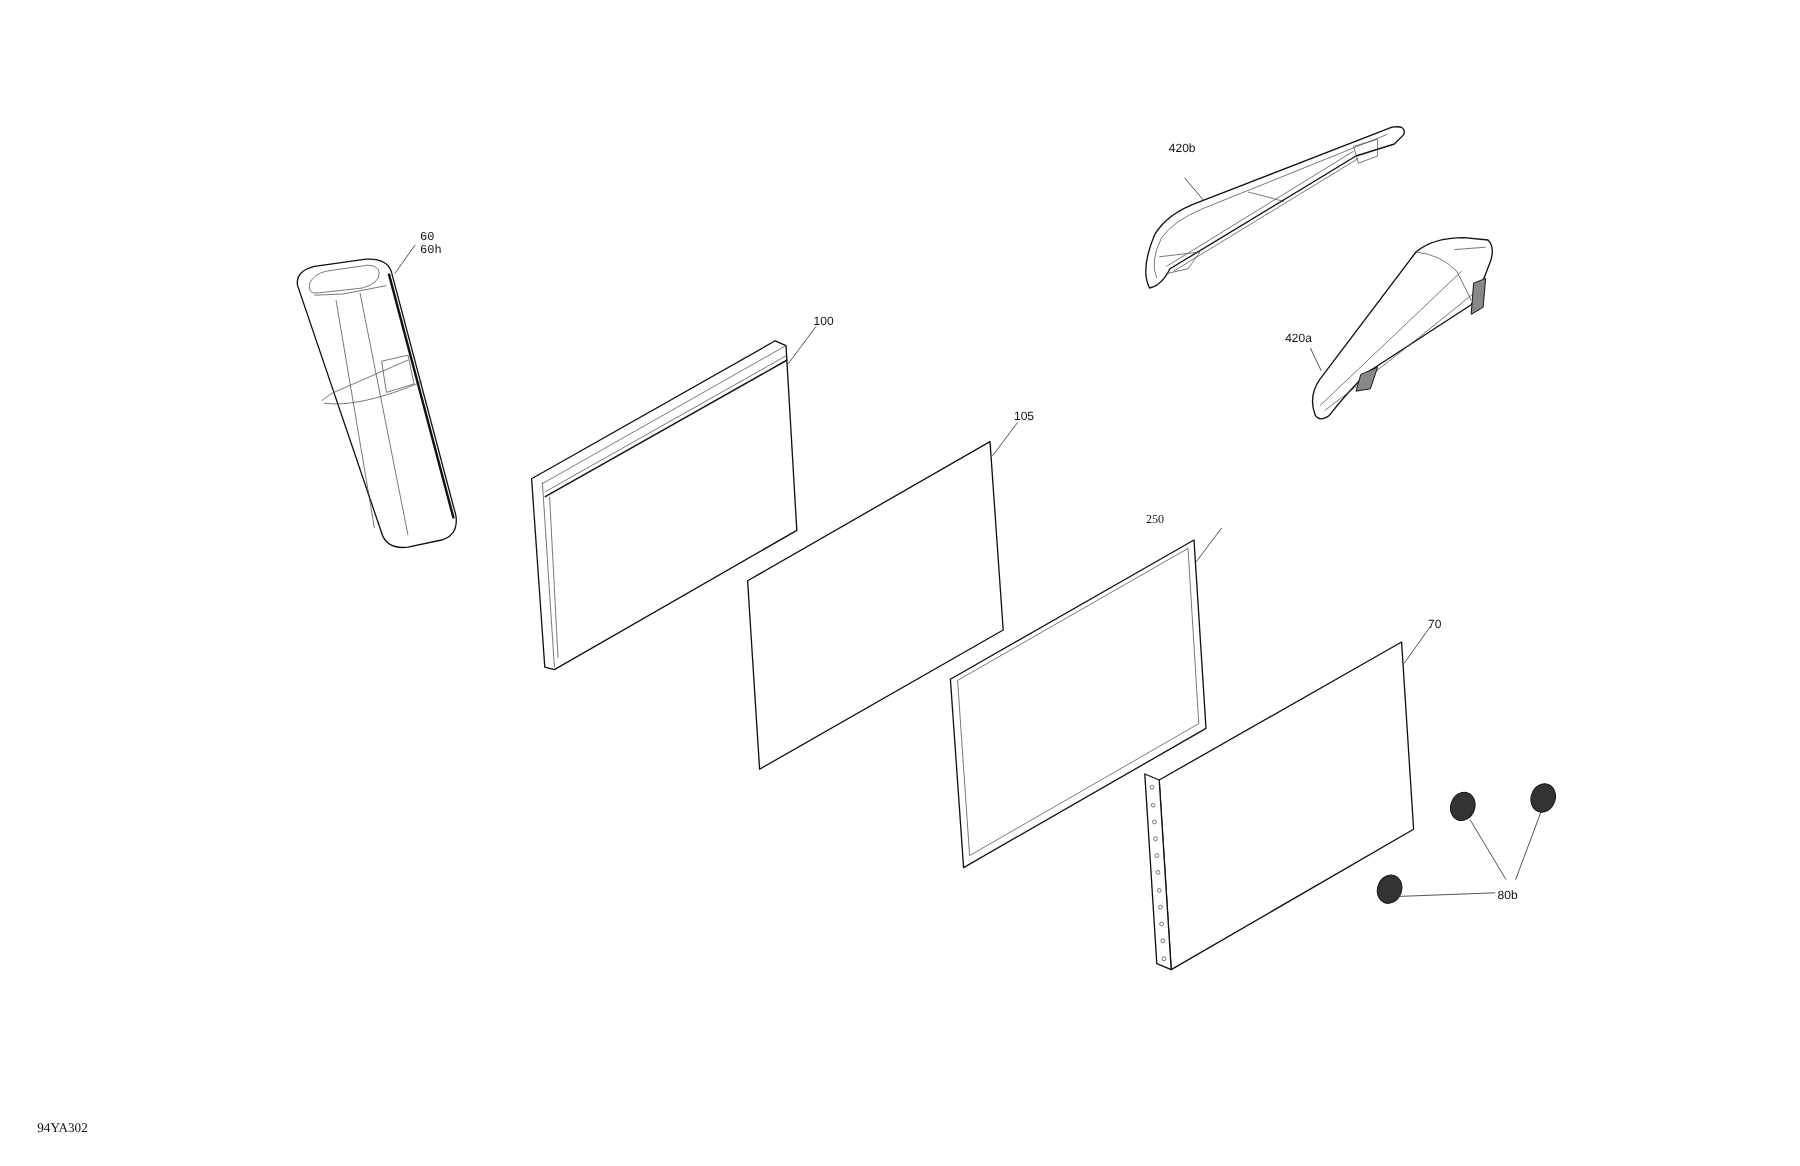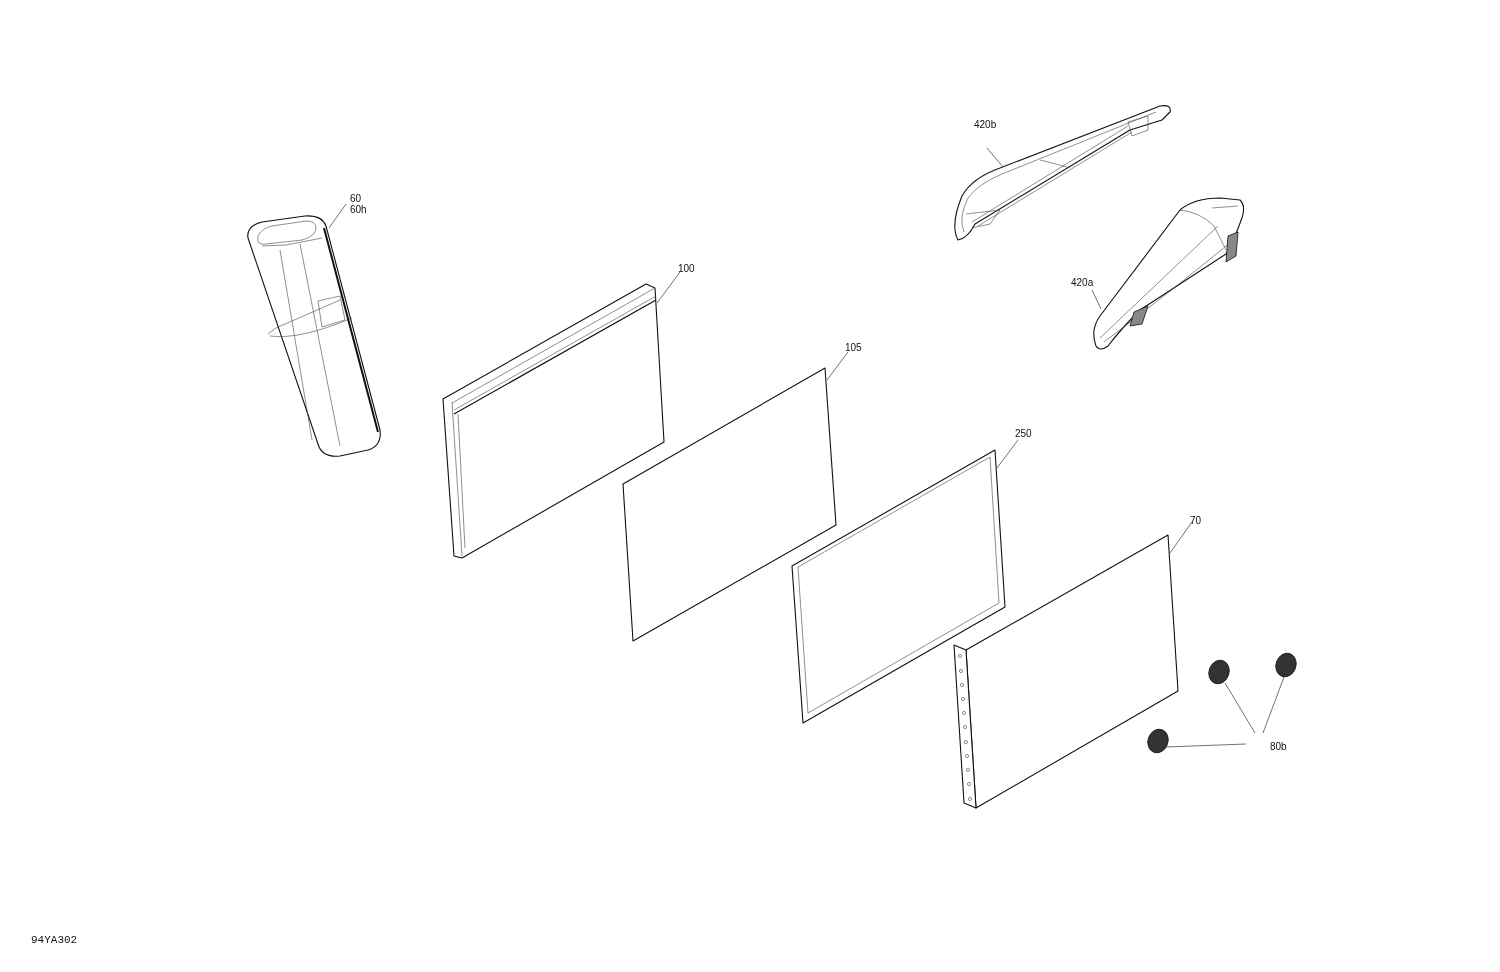--- a/index.html
+++ b/index.html
@@ -1,20 +1,20 @@
 <!DOCTYPE html>
 <html><head>
   <meta charset="utf-8">
   <style>
     html, body { margin: 0; padding: 0; background: #ffffff; }
     body { width: 1500px; height: 972px; position: relative; overflow: hidden; font-family: "Liberation Sans", sans-serif; }
     #diagram { position: absolute; left: 0; top: 0; width: 1500px; height: 972px; }
     .callout { position: absolute; font-family: "Liberation Sans", sans-serif; font-size: 10px; color: #111; line-height: 11px; white-space: nowrap; }
-    .callout.multi span { display: block; }
-    .ref-code { position: absolute; left: 31px; top: 934px; font-family: Liberation Mono, monospace; font-size: 11px; color: #111; }
+    .callout.multi span { display: block; font-family: Liberation Mono, monospace; }
+    .ref-code { position: absolute; left: 31px; top: 934px; font-family: Liberation Serif, serif; font-size: 11px; color: #111; }
     svg .edge { fill: none; stroke: #111; stroke-width: 1.2; stroke-linejoin: round; }
     svg .thin { fill: none; stroke: #444; stroke-width: 0.6; }
     svg .leader { fill: none; stroke: #333; stroke-width: 0.7; }
     svg .face { fill: #ffffff; stroke: #111; stroke-width: 1.1; stroke-linejoin: round; }
     svg .hatch { fill: #333; stroke: #111; stroke-width: 0.8; }
   </style>
 </head>
 <body>
 
 <div id="diagram">
@@ -108,18 +108,18 @@
   </svg>
 
   <div class="callout multi" style="left:350px; top:193px;">
     <span>60</span>
     <span>60h</span>
   </div>
   <div class="callout" style="left:974px; top:119px;">420b</div>
   <div class="callout" style="left:1071px; top:277px;">420a</div>
   <div class="callout" style="left:678px; top:263px;">100</div>
   <div class="callout" style="left:845px; top:342px;text-align:center;">105</div>
-  <div class="callout" style="left:1015px; top:428px;">250</div>
+  <div class="callout" style="left:955px; top:428px;font-family:Liberation Serif, serif;">250</div>
   <div class="callout" style="left:1190px; top:515px;">70</div>
-  <div class="callout" style="left:1248px; top:741px;margin-left:22px;">80b</div>
+  <div class="callout" style="left:1248px; top:741px;">80b</div>
 
   <div class="ref-code">94YA302</div>
 </div>
 
 </body></html>

